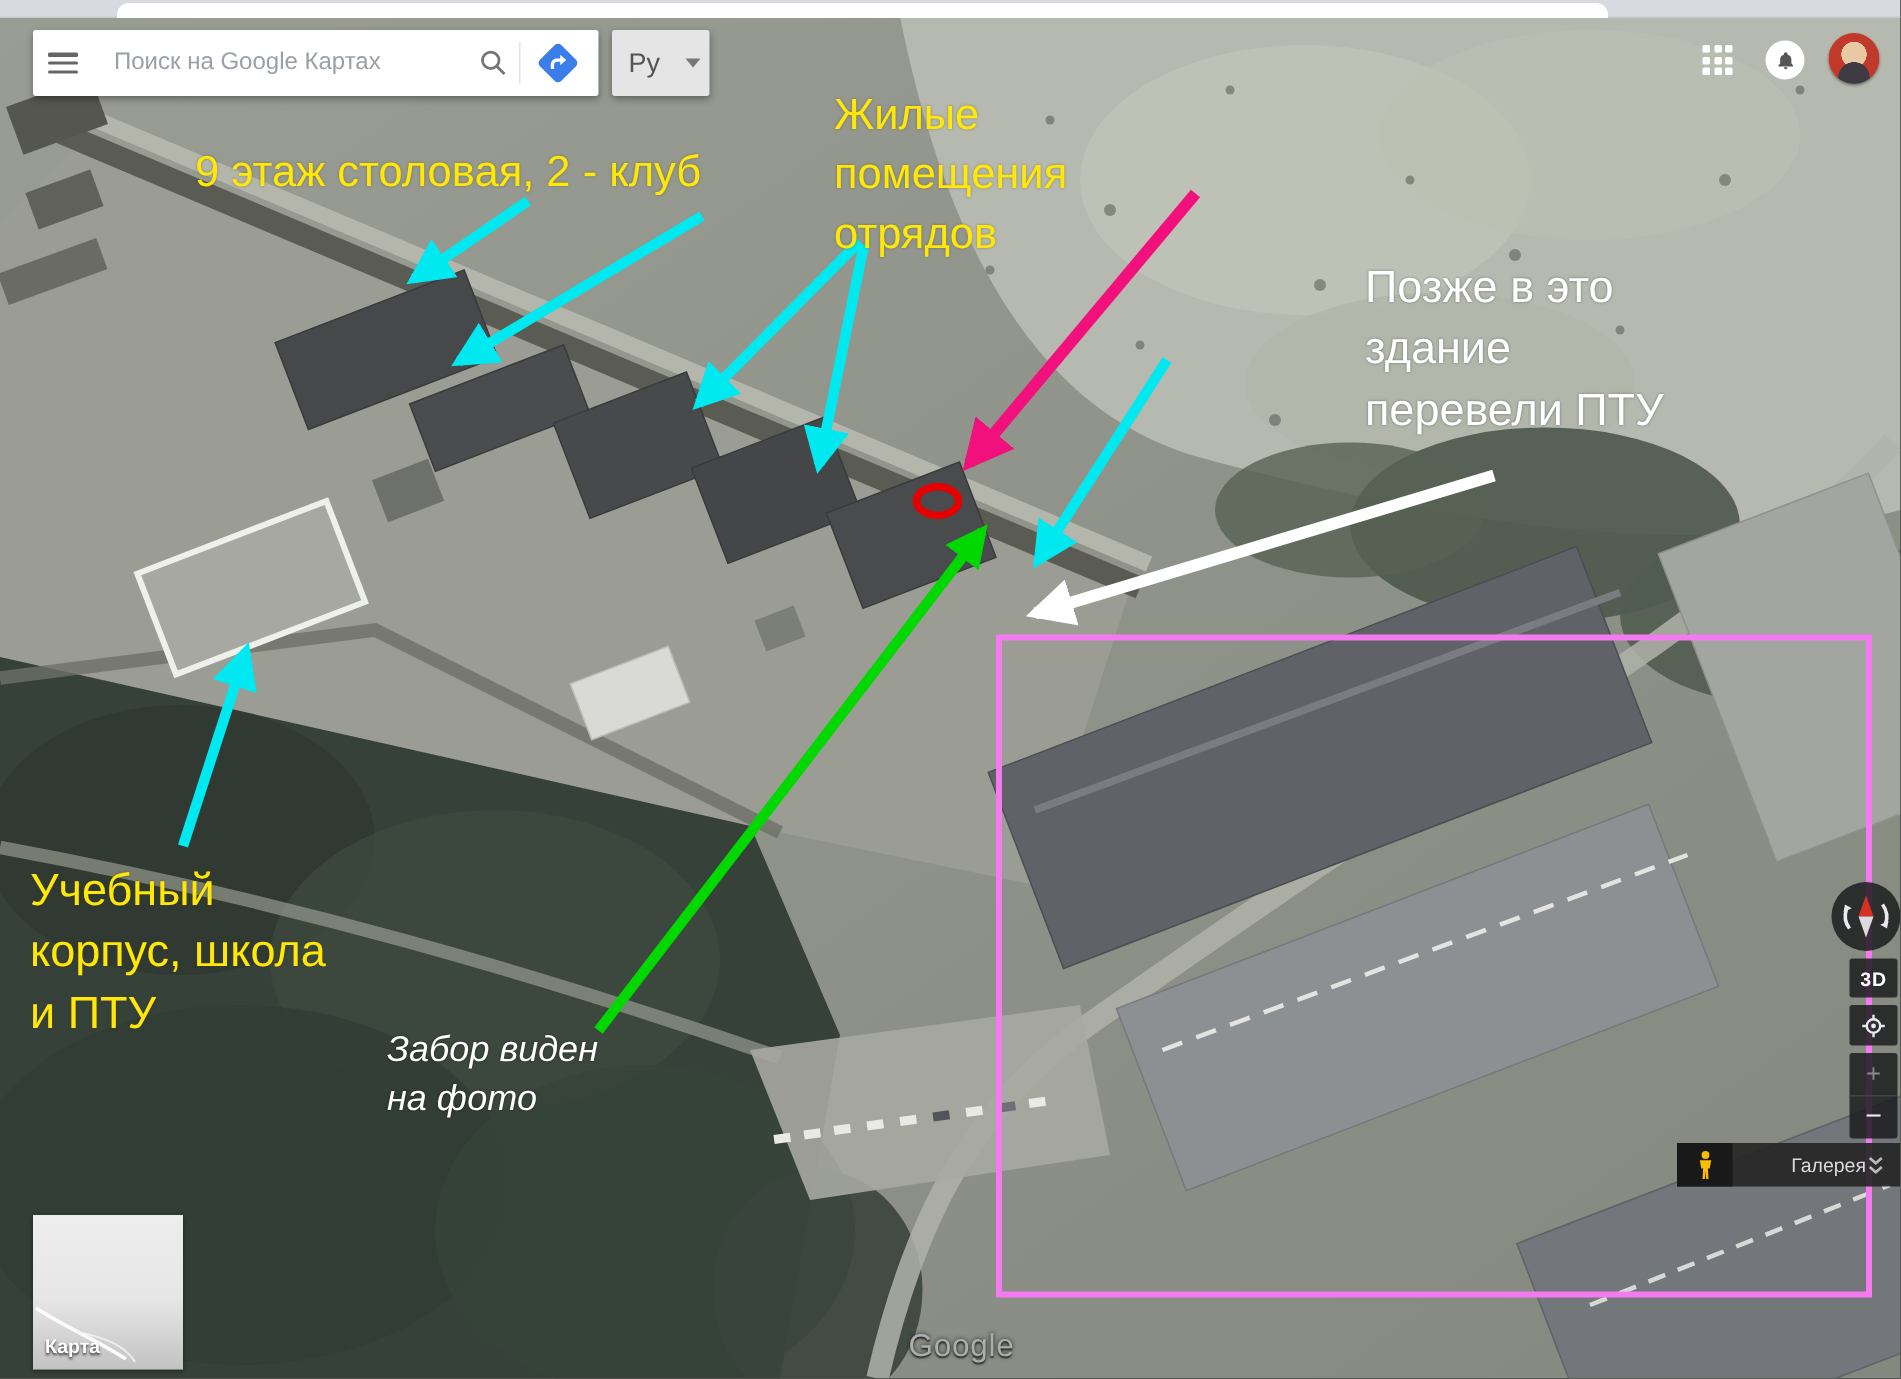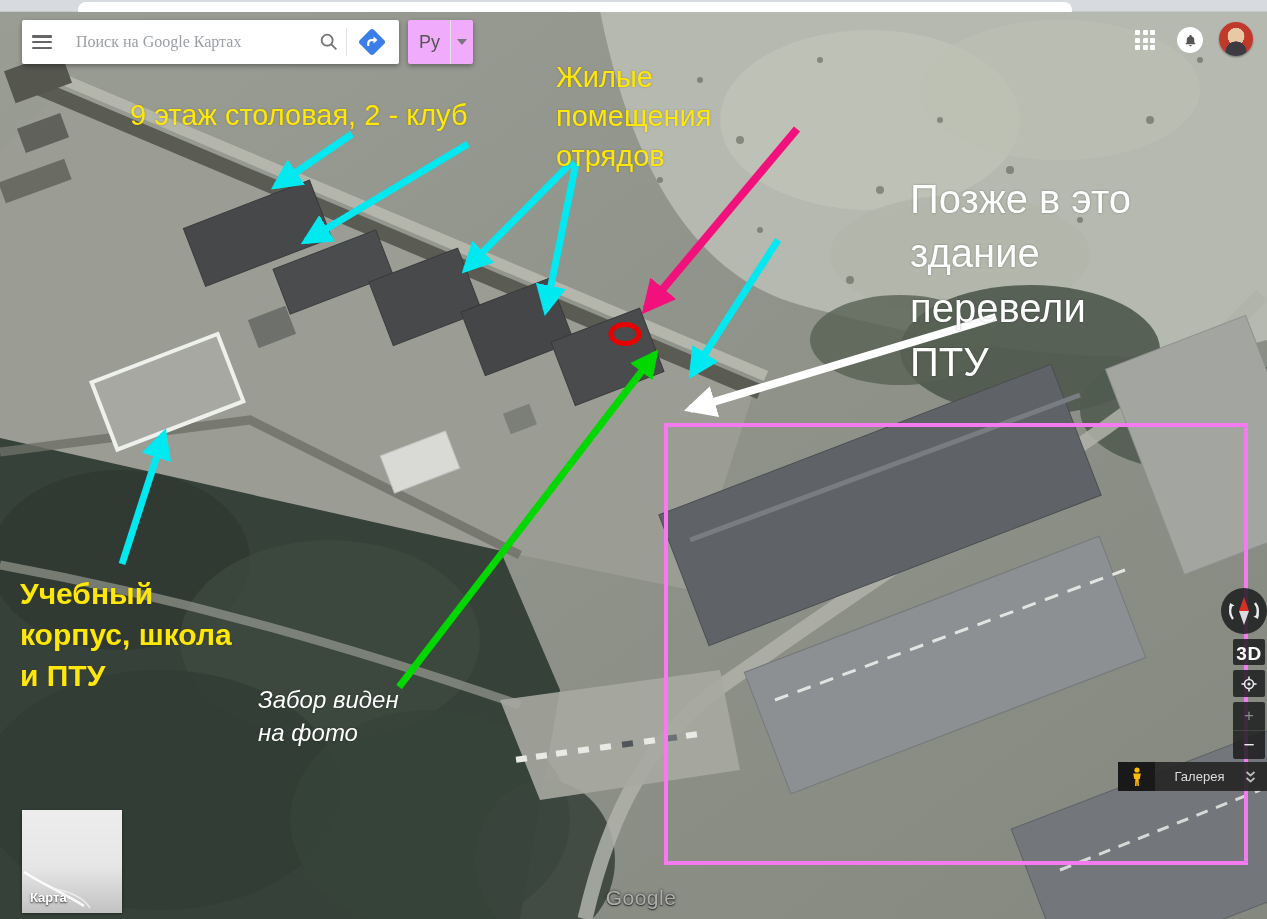--- a/index.html
+++ b/index.html
@@ -13,28 +13,28 @@
 
   
   .map{left:0;top:11px;width:1267px;height:908px;}
 
   
   .search-card{left:22px;top:20px;width:377px;height:44px;background:#fff;border-radius:2px;
     box-shadow:0 2px 5px rgba(0,0,0,.35);display:flex;align-items:center;}
   .hamburger{width:20px;height:14px;margin-left:10px;display:flex;flex-direction:column;justify-content:space-between;cursor:pointer;}
   .hamburger span{display:block;height:2.5px;background:#666;border-radius:1px;}
   .search-input{border:0;outline:none;flex:1;margin-left:22px;font-size:16px;color:#333;
-    font-family:Liberation Serif, serif;background:transparent;}
+    font-family:Liberation Sans, sans-serif;background:transparent;}
   .search-input::placeholder{color:#9aa0a6;}
   .vdiv{width:1px;height:28px;background:#e3e3e3;margin:0 12px 0 6px;}
   .dir-btn{width:26px;height:26px;margin-right:14px;position:relative;cursor:pointer;}
   .dir-diamond{position:absolute;left:3px;top:3px;width:20px;height:20px;background:#3b7de9;border-radius:3px;transform:rotate(45deg);}
   .dir-btn svg{position:absolute;left:4px;top:4px;}
 
-  .lang-card{left:408px;top:20px;width:65px;height:44px;background:#f0abfc;border-radius:2px;
+  .lang-card{left:408px;top:20px;width:65px;height:44px;background:#e5e5e5;border-radius:2px;
     box-shadow:0 2px 5px rgba(0,0,0,.35);display:flex;align-items:center;}
   .lang-label{font-size:18px;color:#555;margin-left:11px;cursor:pointer;}
   .lang-div{width:1px;height:44px;background:#e3e3e3;margin-left:10px;}
   .lang-caret{flex:1;display:flex;justify-content:center;cursor:pointer;}
   .caret-shape{width:0;height:0;border-left:5px solid transparent;border-right:5px solid transparent;border-top:6px solid #777;}
 
   
   .apps-grid{left:1135px;top:30px;width:20px;height:20px;display:grid;grid-template-columns:repeat(3,5px);
     grid-template-rows:repeat(3,5px);gap:2.5px;cursor:pointer;}
   .apps-grid i{background:#fff;border-radius:1px;}
@@ -42,31 +42,31 @@
     display:flex;align-items:center;justify-content:center;}
   .avatar{left:1219px;top:22px;width:34px;height:34px;border-radius:50%;cursor:pointer;overflow:hidden;
     background:
       radial-gradient(circle at 50% 88%, #3e3a42 0 30%, transparent 31%),
       radial-gradient(circle at 50% 42%, #e9c9a4 0 32%, #c0392b 33% 100%);
     box-shadow:0 1px 2px rgba(0,0,0,.4);}
 
   
   .compass{left:1221px;top:588px;width:46px;height:46px;border-radius:50%;background:rgba(28,28,30,.85);cursor:pointer;}
   .btn-dark{background:rgba(28,28,30,.85);border-radius:2px;color:#fff;display:flex;align-items:center;justify-content:center;cursor:pointer;}
-  .btn-3d{left:1233px;top:639px;width:32px;height:26px;font-size:19px;font-weight:bold;letter-spacing:.5px;align-items:flex-end;}
+  .btn-3d{left:1233px;top:639px;width:32px;height:26px;font-size:13px;font-weight:bold;letter-spacing:.5px;}
   .btn-loc{left:1233px;top:670px;width:32px;height:27px;}
   .zoom-ctl{left:1233px;top:702px;width:32px;height:57px;background:rgba(28,28,30,.85);border-radius:2px;
     display:flex;flex-direction:column;}
   .zoom-ctl .zi{flex:1;display:flex;align-items:center;justify-content:center;font-size:17px;color:#8a8a8a;cursor:pointer;}
   .zoom-ctl .zo{flex:1;display:flex;align-items:center;justify-content:center;font-size:19px;color:#ededed;cursor:pointer;border-top:1px solid #444;}
 
   
   .gallery-bar{left:1118px;top:762px;width:149px;height:29px;background:rgba(38,38,38,.92);display:flex;align-items:center;}
   .pegman-cell{width:37px;height:29px;background:rgba(24,24,24,.95);display:flex;align-items:center;justify-content:center;cursor:grab;}
-  .gallery-label{flex:1;text-align:center;color:#dcdcdc;font-size:13px;cursor:pointer;}
+  .gallery-label{flex:1;text-align:right;color:#dcdcdc;font-size:13px;cursor:pointer;}
   .gallery-chevrons{margin-right:10px;cursor:pointer;}
 
   
   .minimap{left:22px;top:810px;width:100px;height:103px;cursor:pointer;
     background:linear-gradient(180deg,#ededed 0%,#e6e6e6 55%,#c2c2c2 100%);
     box-shadow:0 1px 3px rgba(0,0,0,.4);}
   .minimap-label{position:absolute;left:8px;bottom:8px;color:#fff;font-size:13px;font-weight:bold;
     text-shadow:0 1px 2px rgba(0,0,0,.8);}
 
   
@@ -74,22 +74,22 @@
     letter-spacing:.5px;text-shadow:0 0 3px rgba(30,30,30,.9),0 1px 1px rgba(0,0,0,.6);}
 
   
   .ann{position:absolute;white-space:pre-line;line-height:1.36;}
   .ann-yellow{color:#ffe70a;text-shadow:0 0 2px rgba(60,60,0,.4);}
   .ann-white{color:#fff;text-shadow:0 0 2px rgba(0,0,0,.35);}
   .ann-stolovaya{left:130px;top:96px;width:424px;font-size:29px;}
   .ann-zhilye{left:556px;top:58px;width:232px;font-size:29px;}
   .ann-fotograf{left:780px;top:40px;width:216px;font-size:36px;font-weight:500;color:#ed1378;
     text-shadow:0 0 2px rgba(90,0,40,.4);line-height:1.22;}
-  .ann-pozzhe{left:910px;top:172px;width:256px;font-size:40px;}
-  .ann-uchebny{left:20px;top:574px;width:240px;font-size:30px;font-weight:bold;}
+  .ann-pozzhe{left:910px;top:172px;width:256px;font-size:30px;}
+  .ann-uchebny{left:20px;top:574px;width:240px;font-size:30px;}
   .ann-zabor{left:258px;top:684px;width:234px;font-size:24px;font-style:italic;}
   .ann-territoriya{left:735px;top:584px;width:480px;font-size:62px;color:#ee7eeb;line-height:1.36;
     text-shadow:0 0 2px rgba(80,0,80,.35);}
 
   svg{display:block;}
 </style>
 </head>
 <body>
 
 <div class="screen">

